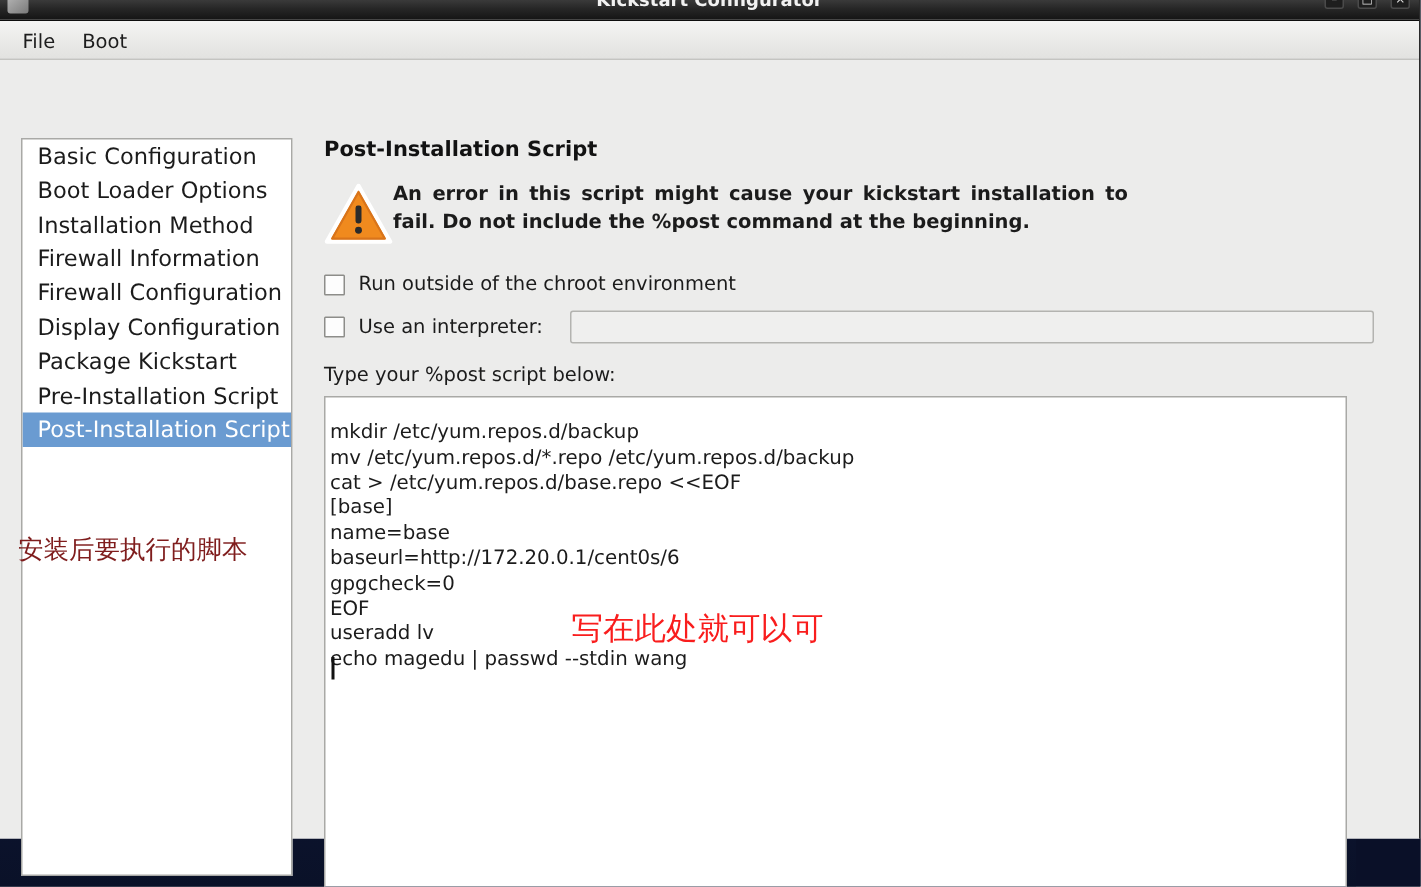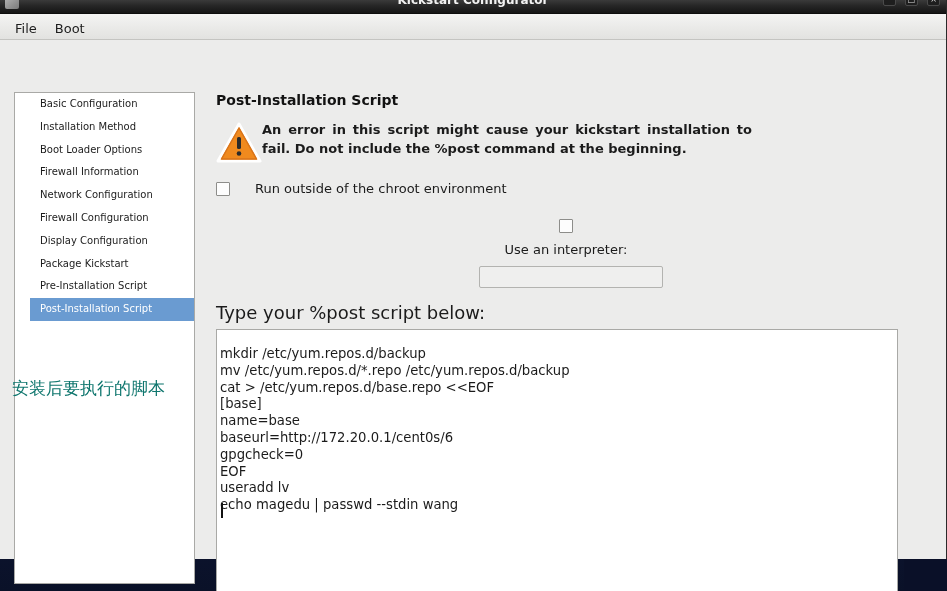--- a/index.html
+++ b/index.html
@@ -121,38 +121,37 @@
     height: 492px;
     background: #ffffff;
     border: 1px solid #a9a9a6;
     box-sizing: border-box;
     overflow: hidden;
   }
   .side-item {
     height: 22.8px;
     line-height: 22.8px;
     padding-left: 10px;
-    font-size: 10px;
+    font-size: 15px;
     color: #1b1b1b;
     white-space: nowrap;
     cursor: default;
-    margin-left: 15px;
   }
   .side-item.selected {
     background: #6a9bd1;
     color: #ffffff;
   }
 
   
   .annot-side {
     position: absolute;
     left: 12px;
-    top: 337px;
+    top: 315px;
     font-size: 17px;
-    color: #0f766e;
+    color: #7f1d1d;
     white-space: nowrap;
     font-family: Liberation Mono, monospace;
   }
 
   
   .panel {
     position: absolute;
     left: 216px;
     top: 52px;
     right: 30px;
@@ -177,57 +176,56 @@
     font-size: 13px;
     line-height: 19px;
     color: #1b1b1b;
     text-align: justify;
     max-width: 490px;
   }
 
   .check-row {
     display: flex;
     align-items: center;
-    gap: 25px;
+    gap: 9px;
     margin-bottom: 8px;
   }
   .checkbox {
     width: 12px;
     height: 12px;
     background: #fdfdfd;
     border: 1px solid #8d8d8a;
     border-radius: 1px;
     flex: 0 0 auto;
   }
   .check-label { font-size: 13px; color: #1b1b1b; white-space: nowrap; }
 
   .interp-row {
     display: flex;
     align-items: center;
     gap: 9px;
-    margin-top: 23px;
+    margin-top: 10px;
     margin-bottom: 14px;
-    flex-direction: column;
   }
   .interp-input {
     flex: 1 1 auto;
     height: 22px;
     background: #efefee;
     border: 1px solid #b3b3b0;
     border-radius: 2px;
     margin-left: 9px;
     padding: 0 6px;
     font-size: 13px;
     color: #1b1b1b;
     font-family: "DejaVu Sans", "Liberation Sans", sans-serif;
     box-sizing: border-box;
   }
 
   .script-label {
-    font-size: 18px;
+    font-size: 13px;
     color: #1b1b1b;
     margin-bottom: 6px;
   }
 
   .script-wrap {
     position: relative;
     width: 682px;
     height: 330px;
     background: #ffffff;
     border: 1px solid #a9a9a6;
@@ -280,24 +278,23 @@
 
     <div class="menubar">
       <div class="menu-item">File</div>
       <div class="menu-item">Boot</div>
     </div>
 
     <div class="content">
 
       <div class="sidebar">
         <div class="side-item">Basic Configuration</div>
+        <div class="side-item">Boot Loader Options</div>
         <div class="side-item">Installation Method</div>
-        <div class="side-item">Boot Loader Options</div>
         <div class="side-item">Firewall Information</div>
-        <div class="side-item">Network Configuration</div>
         <div class="side-item">Firewall Configuration</div>
         <div class="side-item">Display Configuration</div>
         <div class="side-item">Package Kickstart</div>
         <div class="side-item">Pre-Installation Script</div>
         <div class="side-item selected">Post-Installation Script</div>
       </div>
 
       <div class="annot-side">安装后要执行的脚本</div>
 
       <div class="panel">
@@ -335,18 +332,19 @@
 cat &gt; /etc/yum.repos.d/base.repo &lt;&lt;EOF
 [base]
 name=base
 baseurl=http://172.20.0.1/cent0s/6
 gpgcheck=0
 EOF
 useradd lv
 echo magedu | passwd --stdin wang
 </pre>
           <div class="caret"></div>
+          <div class="annot-script">写在此处就可以可</div>
         </div>
 
       </div>
     </div>
   </div>
 </div>
 
 </body></html>

